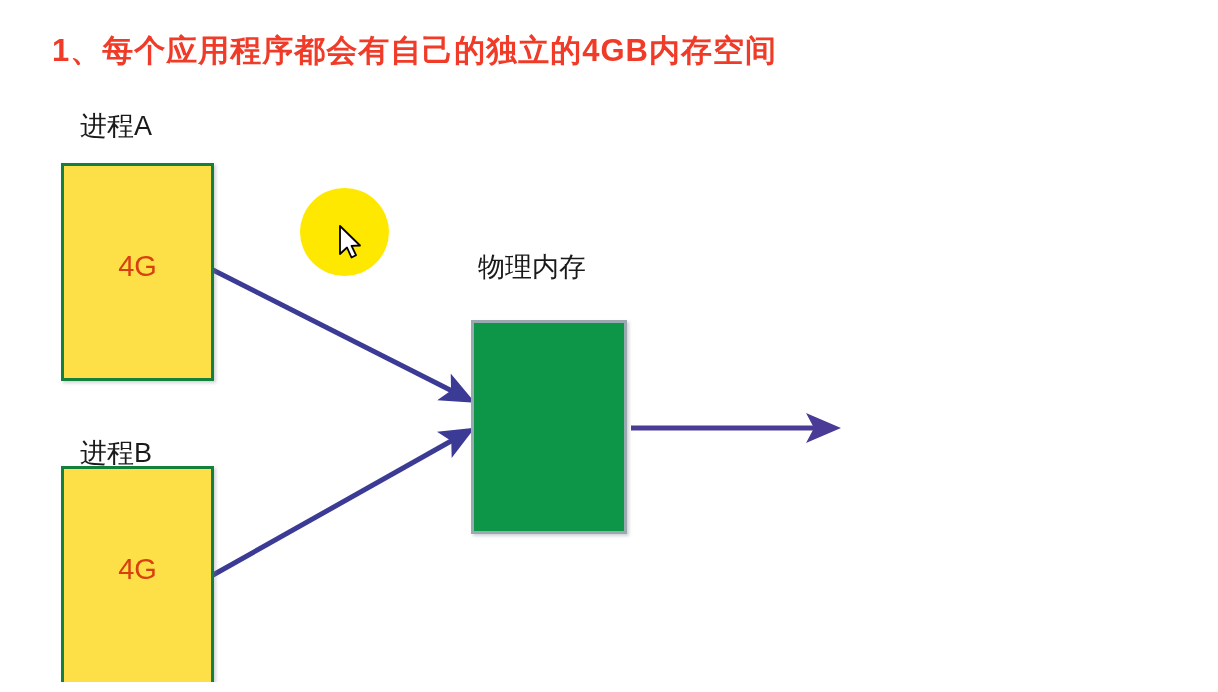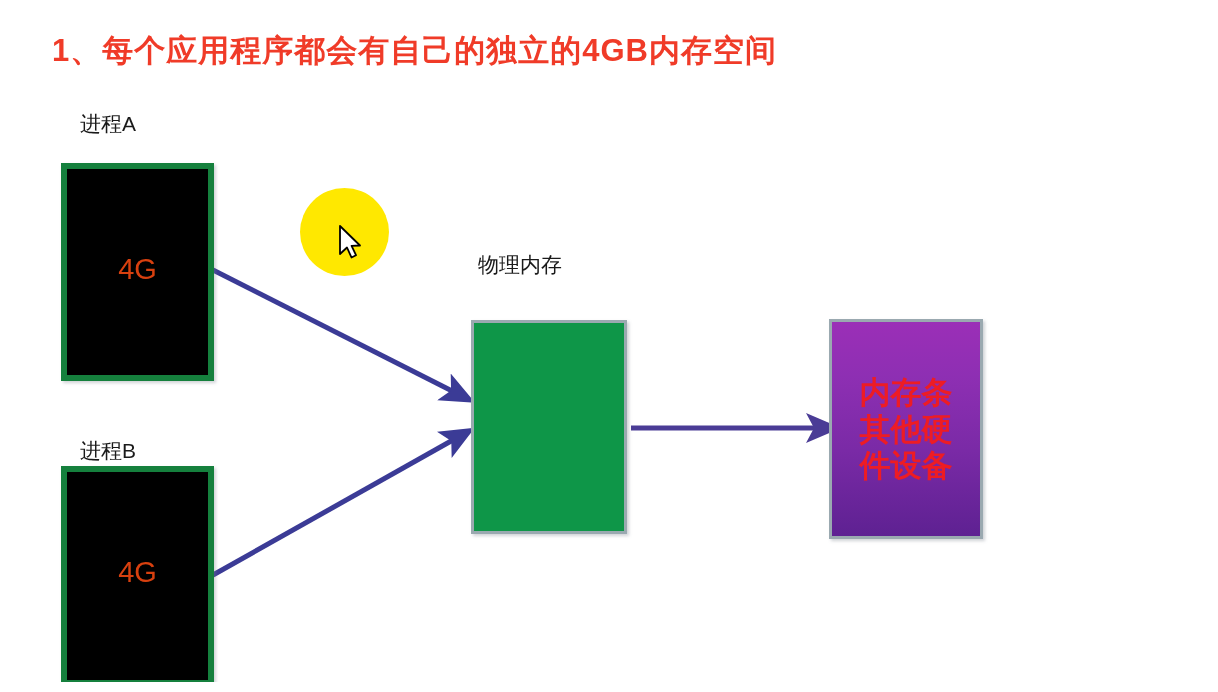--- a/index.html
+++ b/index.html
@@ -27,32 +27,32 @@
     font-weight: bold;
     color: #f03b28;
     letter-spacing: 1px;
     white-space: nowrap;
     line-height: 1.15;
   }
 
   
   .box-label {
     position: absolute;
-    font-size: 21px;
+    font-size: 27px;
     color: #1a1a1a;
     font-weight: normal;
     white-space: nowrap;
     line-height: 1.1;
   }
 
   
   .proc-box {
     position: absolute;
-    background: #000000;
-    border: 6px solid #15803d;
+    background: #fde047;
+    border: 3px solid #15803d;
     box-sizing: border-box;
     box-shadow: 2px 2px 3px rgba(120,130,140,0.35);
   }
   .proc-box .cap {
     position: absolute;
     left: 0;
     right: 0;
     text-align: center;
     font-size: 29px;
     color: #d8400f;
@@ -176,23 +176,20 @@
   </div>
 
   <div class="box-label" id="proc-b-label">进程B</div>
   <div class="proc-box" id="proc-b-box">
     <div class="cap">4G</div>
   </div>
 
   <div class="box-label" id="phys-label">物理内存</div>
   <div id="phys-box"></div>
 
-  <div id="hw-box">
-    <div class="hw-text">内存条其他硬件设备</div>
-  </div>
 
   <div id="highlight-dot"></div>
 
   <svg id="mouse-cursor" viewBox="0 0 26 38">
     <path d="M2,2 L2,30 L9,23.5 L13.5,33.5 L18,31.2 L13.6,21.8 L22,21.5 Z" fill="#ffffff" stroke="#000000" stroke-width="1.8" stroke-linejoin="round"></path>
   </svg>
 
 </div>
 
 </body></html>

